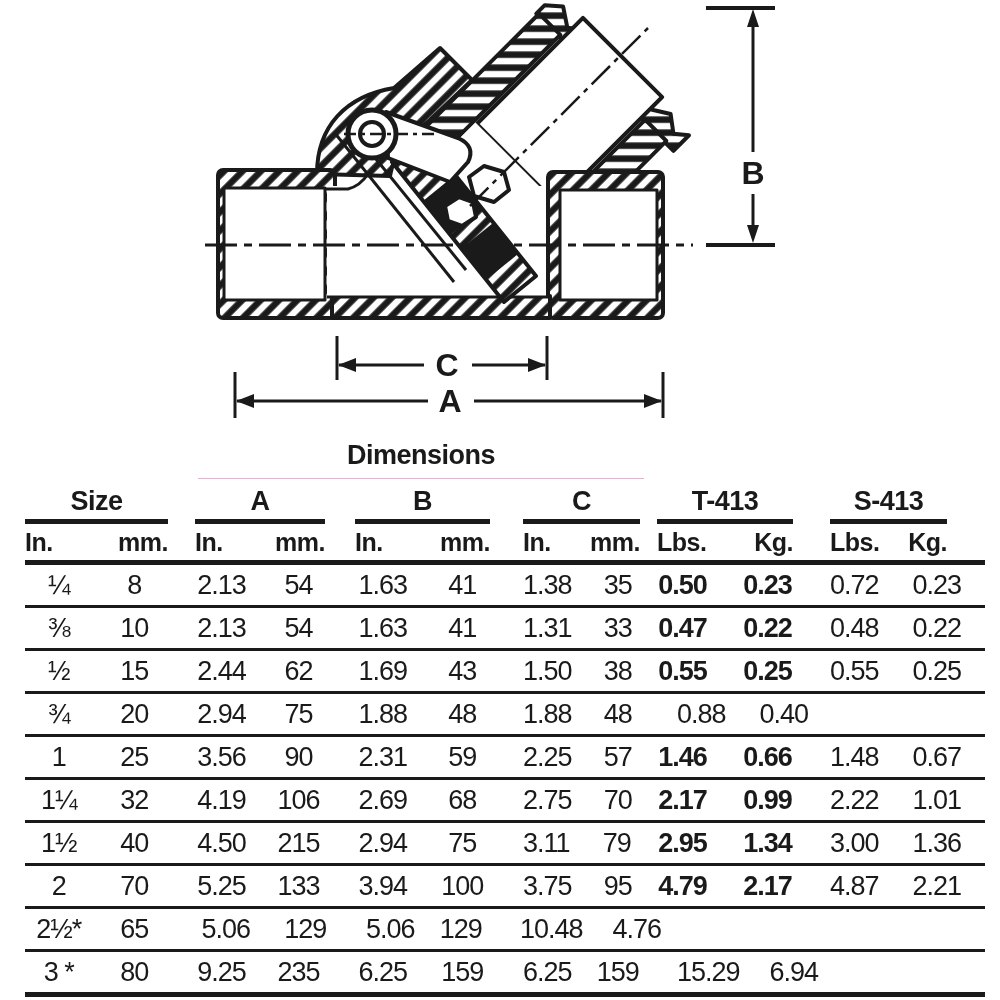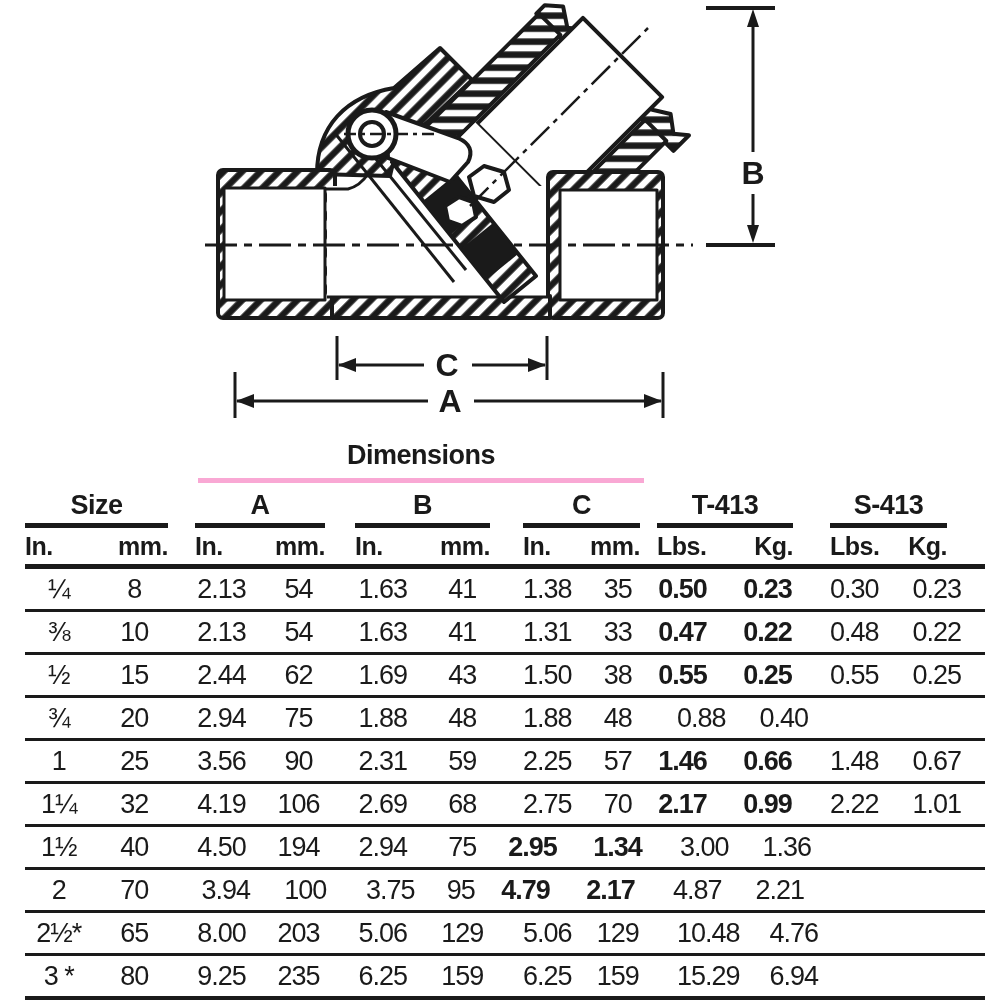--- a/index.html
+++ b/index.html
@@ -6,21 +6,21 @@
   body{width:1000px;height:1000px;color:#1a1a1a;font-family:"Liberation Sans",sans-serif;overflow:hidden;}
   svg{display:block;}
   .table{margin-left:25px;width:960px;}
   .flexrow{display:flex;}
   .g0{width:143px;}
   .g1{width:130px;margin-left:27px;}
   .g2{width:135px;margin-left:30px;}
   .g3{width:117px;margin-left:33px;}
   .g4{width:136px;margin-left:17px;font-weight:bold;}
   .g5{width:117px;margin-left:37px;}
-  .title{width:446px;margin:8px 0 0 173px;text-align:center;font-weight:bold;font-size:27px;letter-spacing:-0.5px;border-bottom:5px solid #f9a8d4;padding-bottom:7px;}
+  .title{width:446px;margin:8px 0 0 173px;text-align:center;font-weight:bold;font-size:27px;letter-spacing:-0.5px;border-bottom:1px solid #f9a8d4;padding-bottom:7px;}
   .ghead{margin-top:7px;}
   .ghead .g0,.ghead .g1,.ghead .g2,.ghead .g3,.ghead .g4,.ghead .g5{
     text-align:center;font-weight:bold;font-size:27px;letter-spacing:-0.5px;
     border-bottom:5px solid #1a1a1a;padding-bottom:2px;}
   .subhead .g0,.subhead .g1,.subhead .g2,.subhead .g3,.subhead .g4,.subhead .g5{
     display:flex;justify-content:space-between;font-weight:bold;font-size:25px;letter-spacing:-0.5px;
     padding:4px 0 3px;}
   .rows{border-top:5px solid #1a1a1a;}
   .trow{border-bottom:3px solid #1a1a1a;height:40px;}
   .trow:last-child{border-bottom:5px solid #1a1a1a;}
@@ -166,21 +166,21 @@
         </div>
         <div class="g3">
           <div class="cell c1">1.38</div>
           <div class="cell c2">35</div>
         </div>
         <div class="g4">
           <div class="cell c1">0.50</div>
           <div class="cell c2">0.23</div>
         </div>
         <div class="g5">
-          <div class="cell c1">0.30</div>
+          <div class="cell c1">0.72</div>
           <div class="cell c2">0.23</div>
         </div>
       </div>
       <div class="flexrow trow">
         <div class="g0">
           <div class="cell c1">⅜</div>
           <div class="cell c2">10</div>
         </div>
         <div class="g1">
           <div class="cell c1">2.13</div>
@@ -303,40 +303,48 @@
           <div class="cell c2">1.01</div>
         </div>
       </div>
       <div class="flexrow trow">
         <div class="g0">
           <div class="cell c1">1½</div>
           <div class="cell c2">40</div>
         </div>
         <div class="g1">
           <div class="cell c1">4.50</div>
-          <div class="cell c2">194</div>
+          <div class="cell c2">215</div>
         </div>
         <div class="g2">
           <div class="cell c1">2.94</div>
           <div class="cell c2">75</div>
         </div>
+        <div class="g3">
+          <div class="cell c1">3.11</div>
+          <div class="cell c2">79</div>
+        </div>
         <div class="g4">
           <div class="cell c1">2.95</div>
           <div class="cell c2">1.34</div>
         </div>
         <div class="g5">
           <div class="cell c1">3.00</div>
           <div class="cell c2">1.36</div>
         </div>
       </div>
       <div class="flexrow trow">
         <div class="g0">
           <div class="cell c1">2</div>
           <div class="cell c2">70</div>
         </div>
+        <div class="g1">
+          <div class="cell c1">5.25</div>
+          <div class="cell c2">133</div>
+        </div>
         <div class="g2">
           <div class="cell c1">3.94</div>
           <div class="cell c2">100</div>
         </div>
         <div class="g3">
           <div class="cell c1">3.75</div>
           <div class="cell c2">95</div>
         </div>
         <div class="g4">
           <div class="cell c1">4.79</div>
@@ -345,24 +353,20 @@
         <div class="g5">
           <div class="cell c1">4.87</div>
           <div class="cell c2">2.21</div>
         </div>
       </div>
       <div class="flexrow trow">
         <div class="g0">
           <div class="cell c1">2½*</div>
           <div class="cell c2">65</div>
         </div>
-        <div class="g1">
-          <div class="cell c1">8.00</div>
-          <div class="cell c2">203</div>
-        </div>
         <div class="g2">
           <div class="cell c1">5.06</div>
           <div class="cell c2">129</div>
         </div>
         <div class="g3">
           <div class="cell c1">5.06</div>
           <div class="cell c2">129</div>
         </div>
         <div class="g5">
           <div class="cell c1">10.48</div>

